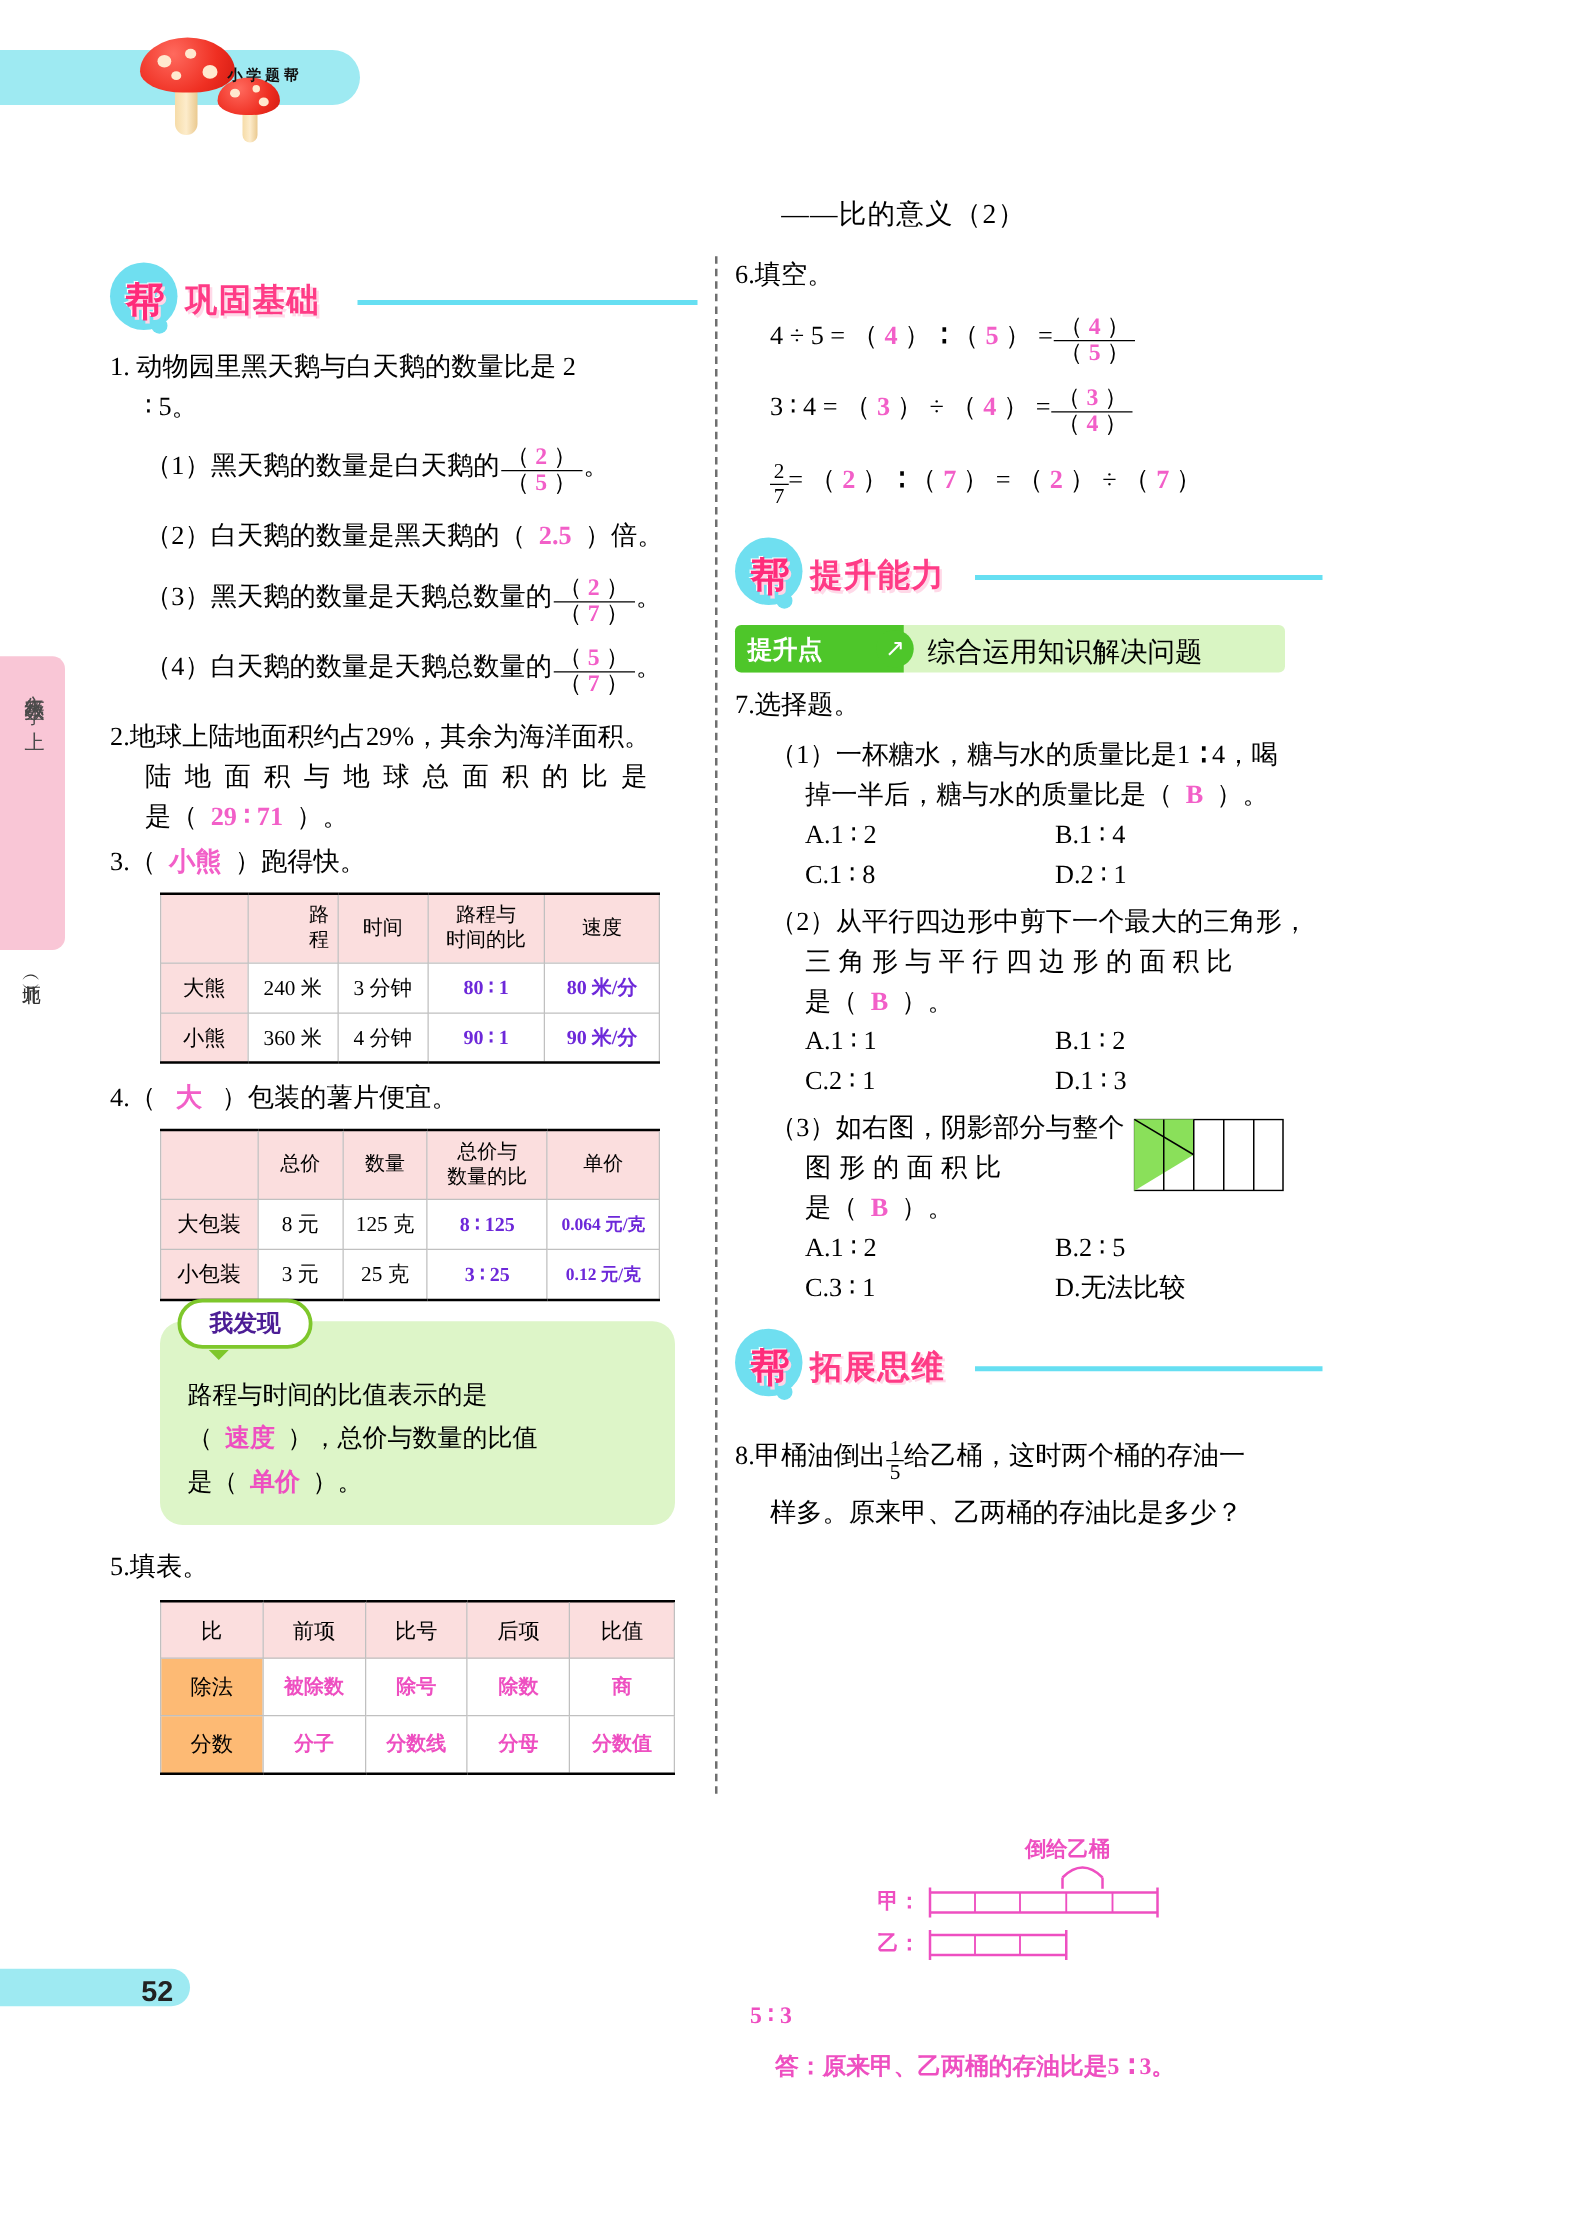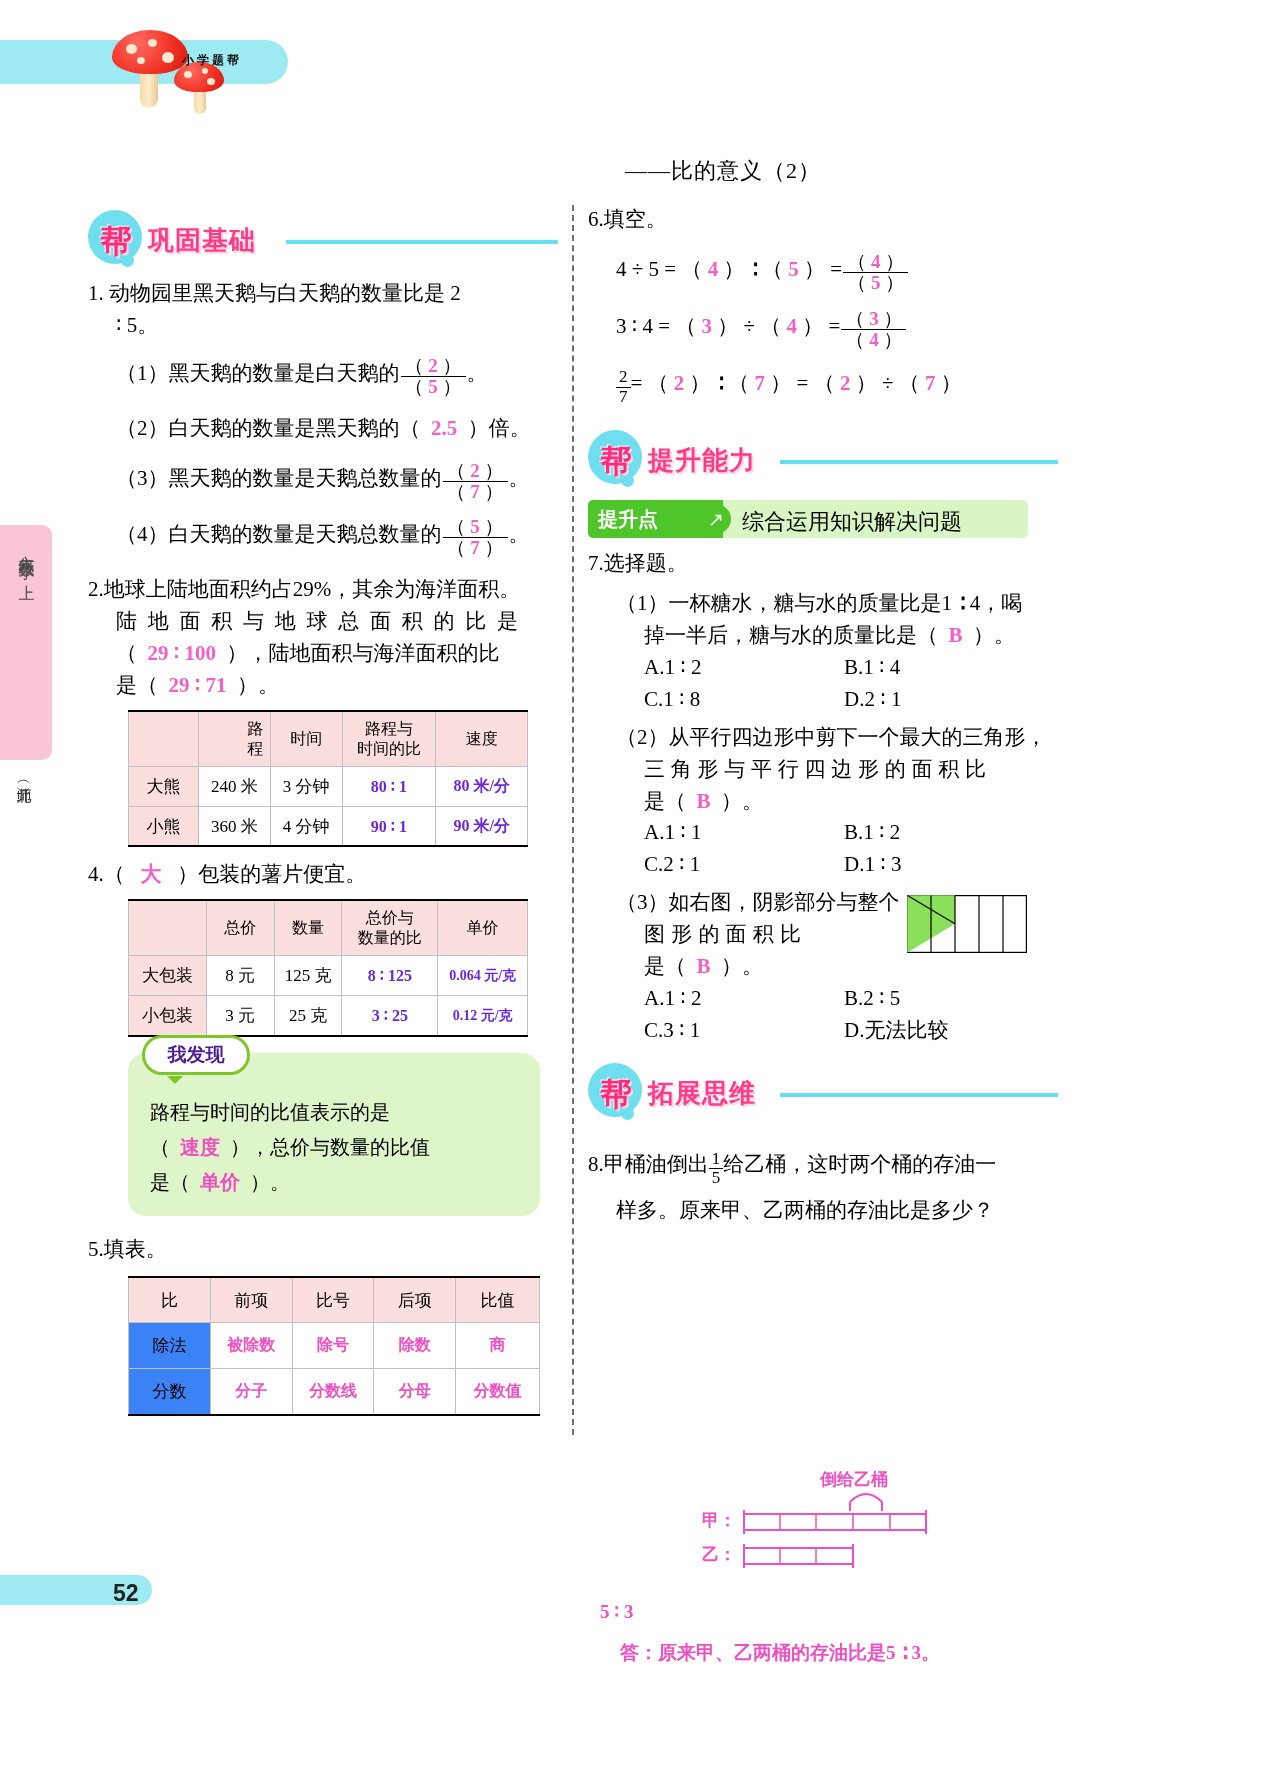--- a/index.html
+++ b/index.html
@@ -147,21 +147,21 @@
   table.wb .pink { color:#6d28d9; font-weight:bold; font-size:16px; }
 
   table.wb5 {
     border-collapse:collapse; margin:10px 0 0 40px; width:412px;
     font-size:17px;
   }
   table.wb5 td { border:1px solid #c0c0c0; text-align:center; height:46px; }
   table.wb5 tr:first-child td { border-top:2.5px solid #000; }
   table.wb5 tr:last-child td { border-bottom:2.5px solid #000; }
   table.wb5 .hd { background:#fbdede; }
-  table.wb5 .rh { background:#3b82f6;margin-left:44px; }
+  table.wb5 .rh { background:#fdba74;margin-left:44px; }
   table.wb5 .pink { color:#ee4fc1; font-weight:bold; font-size:16px; }
 
   
   .found-box {
     position:relative; margin:16px 0 0 40px; width:412px;
     background:#ddf5c8; border-radius:18px; padding:42px 22px 16px 22px;
     min-height:120px;
   }
   .found-tag {
     position:absolute; left:14px; top:-18px; width:108px; height:40px;
@@ -273,27 +273,27 @@
     </div>
 
     <div class="q indent1" style="margin-top:16px;">
       <span>（4）</span><span>白天鹅的数量是天鹅总数量的</span><span class="frac"><span class="t">（&nbsp;<span class="ans">5</span>&nbsp;）</span><span class="b">（&nbsp;<span class="ans">7</span>&nbsp;）</span></span><span>。</span>
     </div>
 
     <div class="q" style="margin-top:16px;">
       <span>2.</span><span>地球上陆地面积约占29%，其余为海洋面积。</span>
       <div class="indent1 just" style="width:430px;">陆 地 面 积 与 地 球 总 面 积 的 比 是</div>
       <div class="indent1">
-        <span>（</span>&nbsp;&nbsp;<span class="ans">29 ∶ 100</span>&nbsp;&nbsp;<span>），陆地面积与海洋面积的比</span>
-      </div>
-      <div class="indent1">
         <span>是（</span>&nbsp;&nbsp;<span class="ans">29 ∶ 71</span>&nbsp;&nbsp;<span>）。</span>
       </div>
     </div>
 
+    <div class="q" style="margin-top:4px;">
+      <span>3.</span><span>（</span>&nbsp;&nbsp;<span class="ans">小熊</span>&nbsp;&nbsp;<span>）跑得快。</span>
+    </div>
 
     <table class="wb">
       <tbody>
           <tr>
         <td class="hd" style="width:70px;"></td>
         <td class="hd" style="width:72px;padding-left:44px;">路程</td>
         <td class="hd" style="width:72px;">时间</td>
         <td class="hd" style="width:94px;">路程与<br>时间的比</td>
         <td class="hd" style="width:92px;">速度</td>
       </tr>

